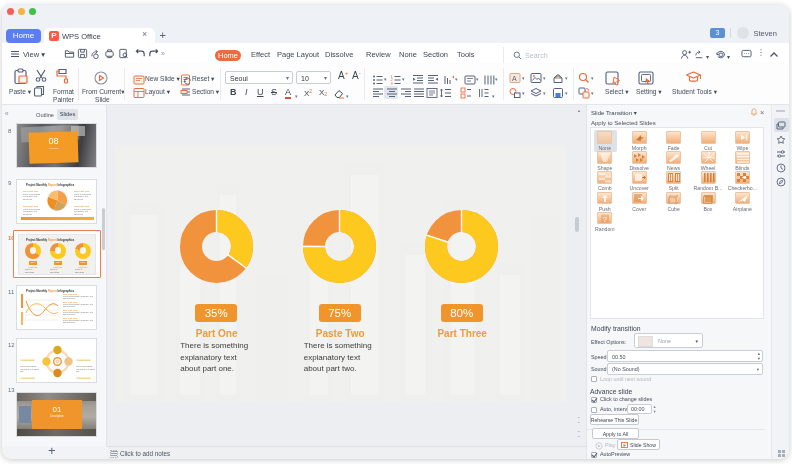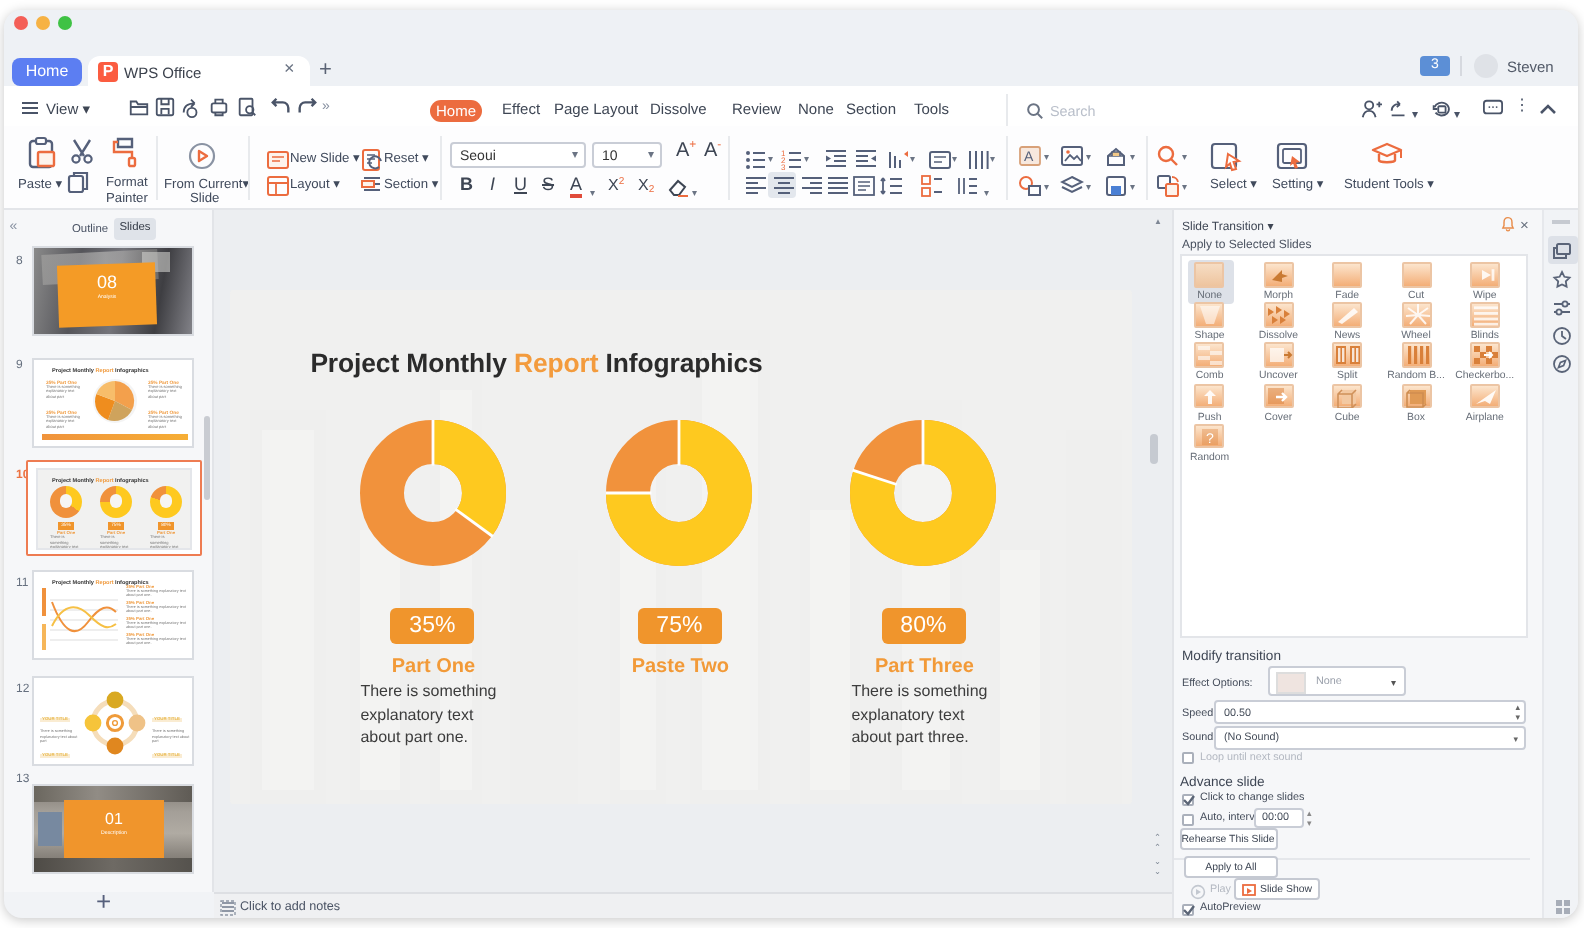--- a/index.html
+++ b/index.html
@@ -504,21 +504,20 @@
               <rect x="16" y="70" width="26" height="180"></rect>
               <rect x="105" y="50" width="16" height="200"></rect>
               <rect x="236" y="30" width="28" height="220"></rect>
               <rect x="336" y="65" width="24" height="185"></rect>
               <rect x="65" y="120" width="20" height="130"></rect>
               <rect x="195" y="90" width="18" height="160"></rect>
               <rect x="290" y="110" width="20" height="140"></rect>
               <rect x="385" y="130" width="20" height="120"></rect>
             </g>
           </svg>
-          <div class="abs" style="left:40.5px;top:28.5px;font-size:13.2px;font-weight:bold;color:#2b2b2b;letter-spacing:-0.05px;">Project Monthly <span style="color:#f39b3d">Report</span> Infographics</div>
           <svg class="abs" style="left:65px;top:65px" width="73" height="73" viewBox="-36.5 -36.5 73 73">
             <g transform="rotate(-90)">
               <circle r="25.5" fill="none" stroke="#f1923c" stroke-width="22"></circle>
               <circle r="25.5" fill="none" stroke="#fec91f" stroke-width="22" stroke-dasharray="56.077428866577804 160.22122533307945"></circle>
             </g>
             <line x1="0" y1="-13.8" x2="0" y2="-37" stroke="#fff" stroke-width="1.4"></line>
             <line x1="0" y1="-13.8" x2="0" y2="-37" stroke="#fff" stroke-width="1.4" transform="rotate(126)"></line>
           </svg>
           <svg class="abs" style="left:188.5px;top:65px" width="73" height="73" viewBox="-36.5 -36.5 73 73">
             <g transform="rotate(-90)">
@@ -536,21 +535,21 @@
             <line x1="0" y1="-13.8" x2="0" y2="-37" stroke="#fff" stroke-width="1.4"></line>
             <line x1="0" y1="-13.8" x2="0" y2="-37" stroke="#fff" stroke-width="1.4" transform="rotate(288)"></line>
           </svg>
           <div class="abs" style="left:80.5px;top:158.5px;width:42px;height:18.5px;background:#f0952c;border-radius:3px;color:#fff;font-size:11.5px;text-align:center;line-height:18.5px;">35%</div>
           <div class="abs" style="left:204px;top:158.5px;width:42px;height:18.5px;background:#f0952c;border-radius:3px;color:#fff;font-size:11.5px;text-align:center;line-height:18.5px;">75%</div>
           <div class="abs" style="left:326px;top:158.5px;width:42px;height:18.5px;background:#f0952c;border-radius:3px;color:#fff;font-size:11.5px;text-align:center;line-height:18.5px;">80%</div>
           <div class="abs" style="left:65.5px;top:183px;width:73px;text-align:center;font-size:10px;font-weight:bold;color:#f29a38;">Part One</div>
           <div class="abs" style="left:189px;top:183px;width:73px;text-align:center;font-size:10px;font-weight:bold;color:#f29a38;">Paste Two</div>
           <div class="abs" style="left:311px;top:183px;width:73px;text-align:center;font-size:10px;font-weight:bold;color:#f29a38;">Part Three</div>
           <div class="abs" style="left:65.5px;top:194.5px;width:74px;font-size:8px;color:#3c3c3c;line-height:11.7px;">There is something explanatory text about part one.</div>
-          <div class="abs" style="left:311px;top:194.5px;width:74px;font-size:8px;color:#3c3c3c;line-height:11.7px;">There is something explanatory text about part three.</div>
+          <div class="abs" style="left:189px;top:194.5px;width:74px;font-size:8px;color:#3c3c3c;line-height:11.7px;">There is something explanatory text about part two.</div>
         </div>
 
     <div class="abs" style="left:467.5px;top:111.7px;width:4px;height:15px;background:#c6cad1;border-radius:2px;"></div>
         <div class="abs" style="left:470px;top:3px;font-size:4px;color:#7d8694;">▲</div>
     <div class="abs" style="left:470px;top:312px;font-size:4.2px;color:#7d8694;line-height:4.2px;">⌃<br>⌃</div>
         <div class="abs" style="left:470px;top:324px;font-size:4.2px;color:#7d8694;line-height:4.2px;">⌄<br>⌄</div>
   </div>
   <div id="notesbar">
     <svg class="abs" style="left:3px;top:3px" width="8" height="8" viewBox="0 0 8 8">
           <path d="M1 1.5 h6 M1 3.5 h6 M1 5.5 h6" stroke="#8f97a5" stroke-width="0.9"></path>

